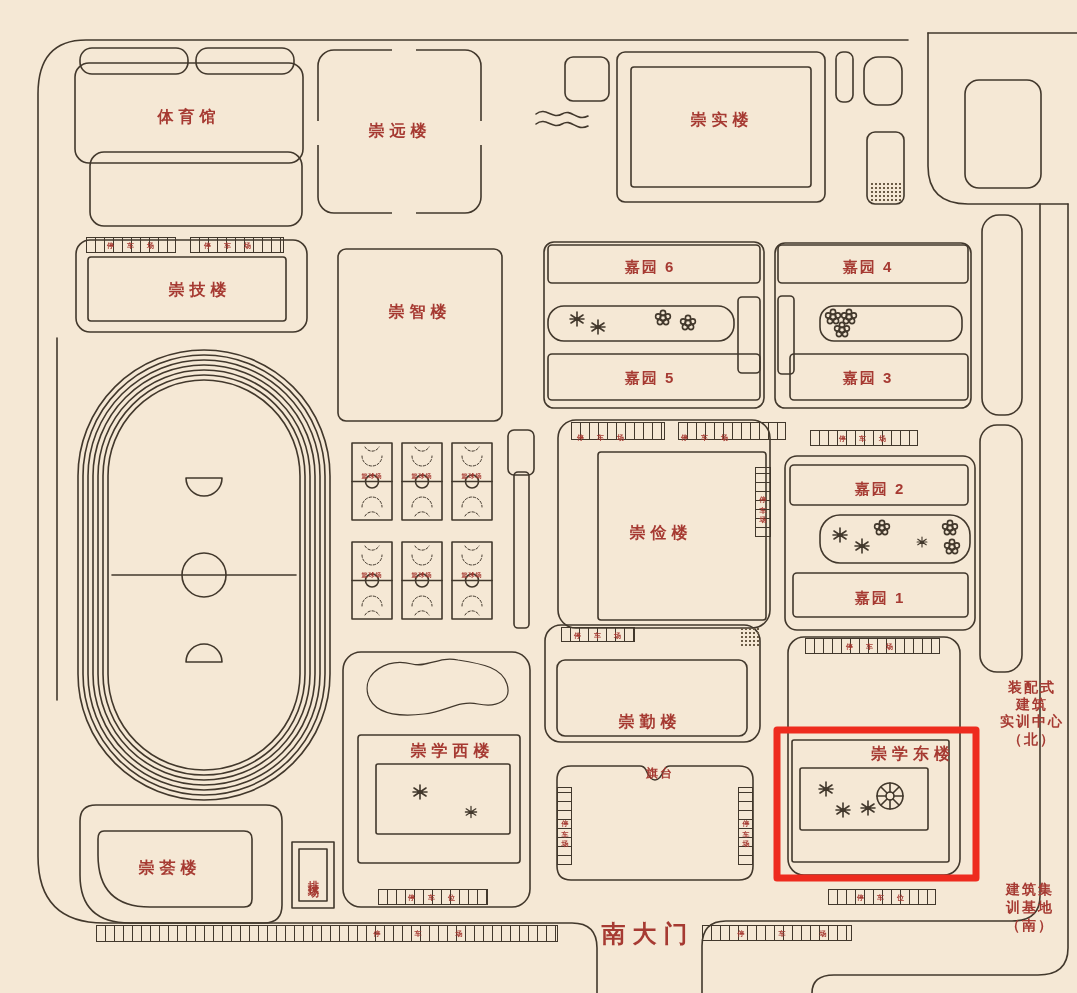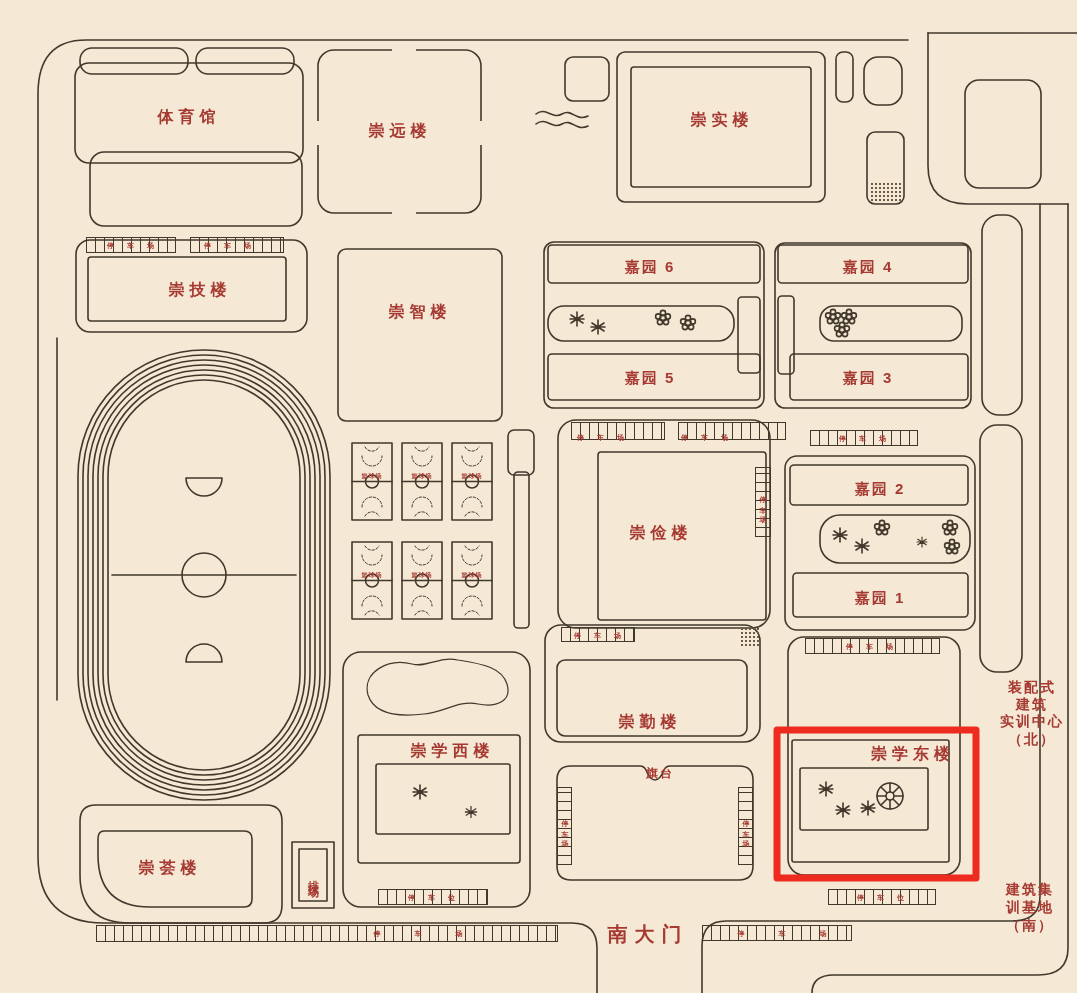--- a/index.html
+++ b/index.html
@@ -17,21 +17,21 @@
   svg.art .gap{fill:var(--bg); stroke:none;}
   svg.art .deco{stroke:#5d4c38; stroke-width:1.1;}
   svg.art .dash{stroke-dasharray:2.4 1.8; stroke-width:1;}
   svg.art .redbox{stroke:var(--highlight); stroke-width:7;}
   .label{
     position:absolute; transform:translate(-50%,-50%);
     color:var(--red); font-weight:bold; white-space:nowrap; line-height:1;
   }
   .lg{font-size:16px; letter-spacing:5px;}
   .jy{font-size:15px; letter-spacing:2px;}
-  .xl{font-size:20px; letter-spacing:7px;}
+  .xl{font-size:24px; letter-spacing:7px;}
   .side{font-size:14px; letter-spacing:2px;}
   .sm{font-size:12px; letter-spacing:2px;}
   .court{font-size:6px; letter-spacing:1px;}
   .tiny{font-size:7px; letter-spacing:13px;}
   .tiny.wide{letter-spacing:34px;}
   .vert{writing-mode:vertical-rl; font-size:7px; letter-spacing:10px;}
   .vball{writing-mode:vertical-rl; font-size:11px; letter-spacing:3px; font-weight:bold;}
   .pstrip{
     position:absolute; box-sizing:border-box; border:1px solid var(--line);
     background:repeating-linear-gradient(90deg, transparent 0 8px, var(--line) 8px 9px);

